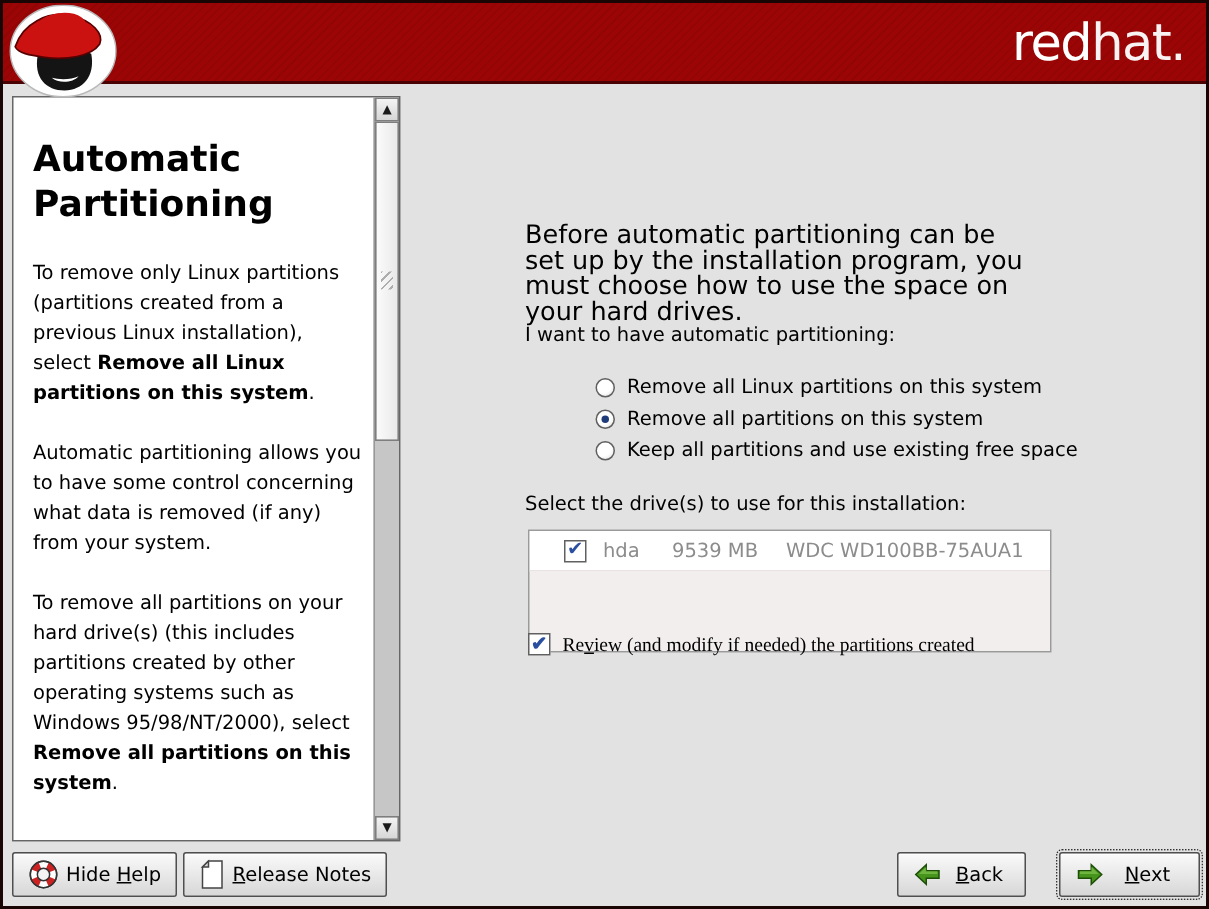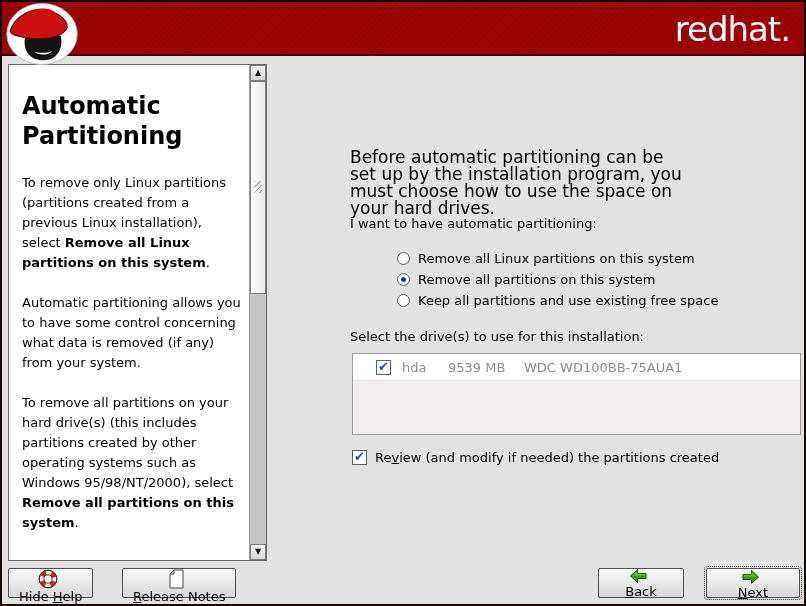--- a/index.html
+++ b/index.html
@@ -59,49 +59,49 @@
     border:1px solid #606060; background:radial-gradient(circle at 35% 30%, #ffffff 55%, #d9d9d9);
     margin-right:8px; position:relative; flex:0 0 auto;
   }
   .radio.on::after {
     content:""; position:absolute; left:3px; top:3px; width:5px; height:5px;
     border-radius:50%; background:var(--radio_blue,#1f3c7a);
   }
   .rlabel { font-size:13px; color:#000; }
   .drives-label { position:absolute; left:348px; top:327px; font-size:13px; color:#000; }
   .drive-box {
-    position:absolute; left:350px; top:351px; width:449px; height:82px;
+    position:absolute; left:350px; top:351px; width:349px; height:82px;
     background:var(--drive_box_bg,#f2eeee); border:1px solid #9a9a9a; overflow:hidden;
   }
   .drive-row {
     height:27px; background:#fff; border-bottom:1px solid #e9e3e3;
     display:flex; align-items:center; padding-left:23px;
     color:var(--drive_text,#8c8c8c); font-size:13px; cursor:default;
   }
   .dname { margin-left:11px; width:46px; }
   .dsize { width:76px; }
   .checkbox {
     width:15px; height:15px; background:#fff; border:1px solid #606060;
     position:relative; flex:0 0 auto; cursor:pointer;
   }
   .checkbox.on::after {
     content:"\2714"; position:absolute; left:1px; top:-2px;
     font-size:13px; font-weight:bold; color:var(--check_blue,#2a4fa0);
   }
-  .review-row { position:absolute; left:350px; top:448px; display:flex; align-items:flex-start; }
+  .review-row { position:absolute; left:350px; top:420px; display:flex; align-items:flex-start;font-family:Liberation Serif, serif; }
   .review-row .cb-label { font-size:13px; color:#000; margin-left:8px; }
   .key { text-decoration:underline; }
   
   .btn {
     position:absolute; height:30px; top:566px;
     background:linear-gradient(#fafafa,#d7d7d7);
     border:1px solid #4f4f4f; border-radius:2px;
     box-shadow:inset 0 1px 0 #fff;
     display:flex; align-items:center; padding:0 10px;
-    font-size:13px; color:#000; cursor:pointer;flex-direction:column;
+    font-size:13px; color:#000; cursor:pointer;
   }
   .btn .icon { margin-right:5px; display:flex; }
   .btn-hide-help { left:6px; }
   .btn-release  { left:120px; }
   .btn-back { left:596px; width:86px; justify-content:center; }
   .btn-back .blabel, .btn-next .blabel { flex:1; text-align:center; }
   .btn-next { left:704px; width:94px; outline:1px dotted #333; outline-offset:1px;justify-content:space-between; }
 </style>
 </head>
 <body>

